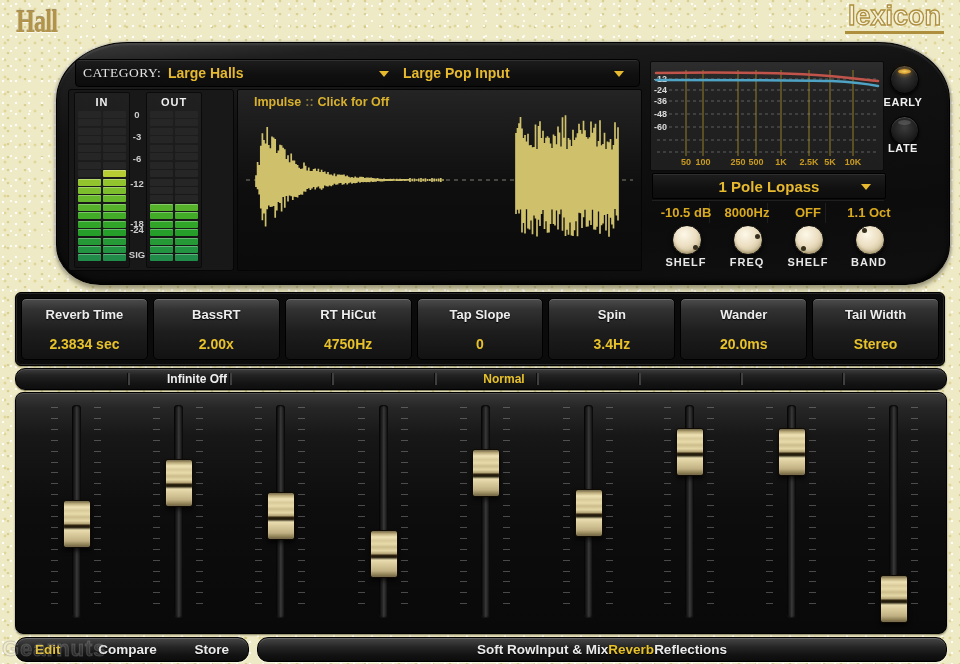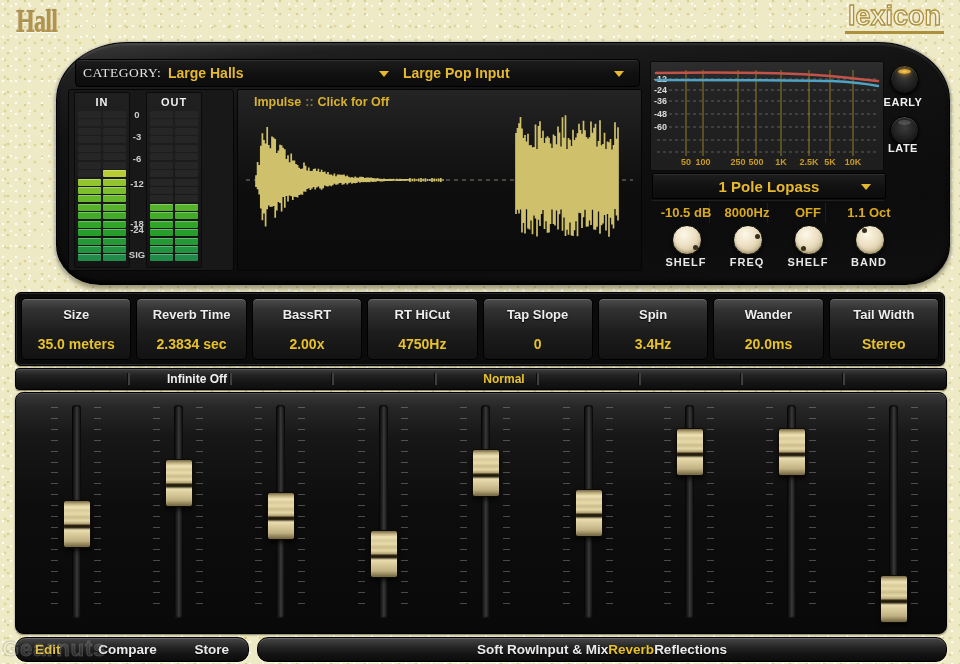--- a/index.html
+++ b/index.html
@@ -145,21 +145,21 @@
     box-shadow:inset 0 1px 0 rgba(255,255,255,.2);cursor:default;
   }
   .param-label{position:absolute;top:8px;left:0;width:100%;text-align:center;
     font-size:13px;font-weight:bold;color:#ededed;text-shadow:0 1px 1px #000;}
   .param-value{position:absolute;top:37px;left:0;width:100%;text-align:center;
     font-size:14px;font-weight:bold;color:#e8c22a;}
   
   #mode-strip{
     position:absolute;left:15px;top:368px;width:930px;height:20px;
     background:linear-gradient(180deg,#3e3e3e,#232323 30%,#141414 70%,#0e0e0e);
-    border:1px solid #000;border-radius:4px;
+    border:1px solid #000;border-radius:10px;
     box-shadow:inset 0 1px 0 rgba(255,255,255,.12),0 1px 1px rgba(90,86,50,.7);
   }
   .strip-divider{position:absolute;top:4px;width:2px;height:12px;background:#3f3f3f;
     border-left:1px solid #0a0a0a;}
   .strip-label{position:absolute;top:3px;transform:translateX(-50%);
     font-size:12px;font-weight:bold;white-space:nowrap;cursor:pointer;}
   #strip-left-label{left:181px;color:#efefef;}
   #strip-right-label{left:488px;color:#e8c22a;}
   
   #fader-panel{
@@ -390,24 +390,20 @@
       <div class="knob-dot" style="left: 5.5px; top: 1.5px;"></div>
     </div>
     <div class="knob-label" style="left: 777px;">BAND</div>
     <div class="round-btn lit" style="top: 22px;"></div>
     <div class="decay-label" style="top: 53px;">EARLY</div>
     <div class="round-btn" style="top: 73px;"></div>
     <div class="decay-label" style="top: 99px;">LATE</div>
   </div>
 
 <div id="param-panel">
-    <div class="param-cell">
-      <div class="param-label">Size</div>
-      <div class="param-value">35.0 meters</div>
-    </div>
     <div class="param-cell">
       <div class="param-label">Reverb Time</div>
       <div class="param-value">2.3834 sec</div>
     </div>
     <div class="param-cell">
       <div class="param-label">BassRT</div>
       <div class="param-value">2.00x</div>
     </div>
     <div class="param-cell">
       <div class="param-label">RT HiCut</div>

